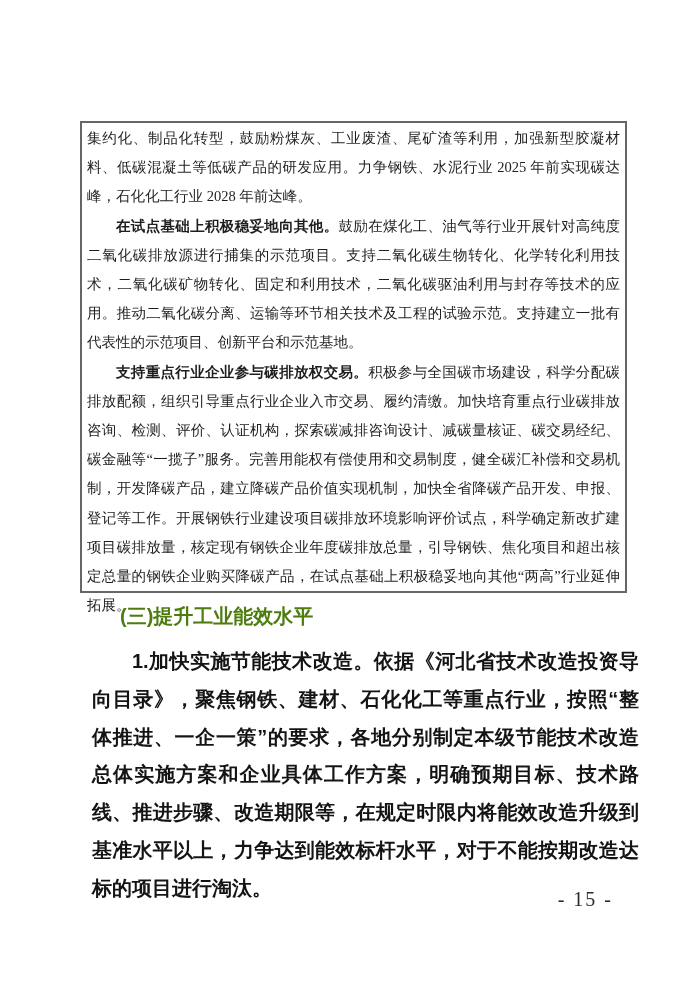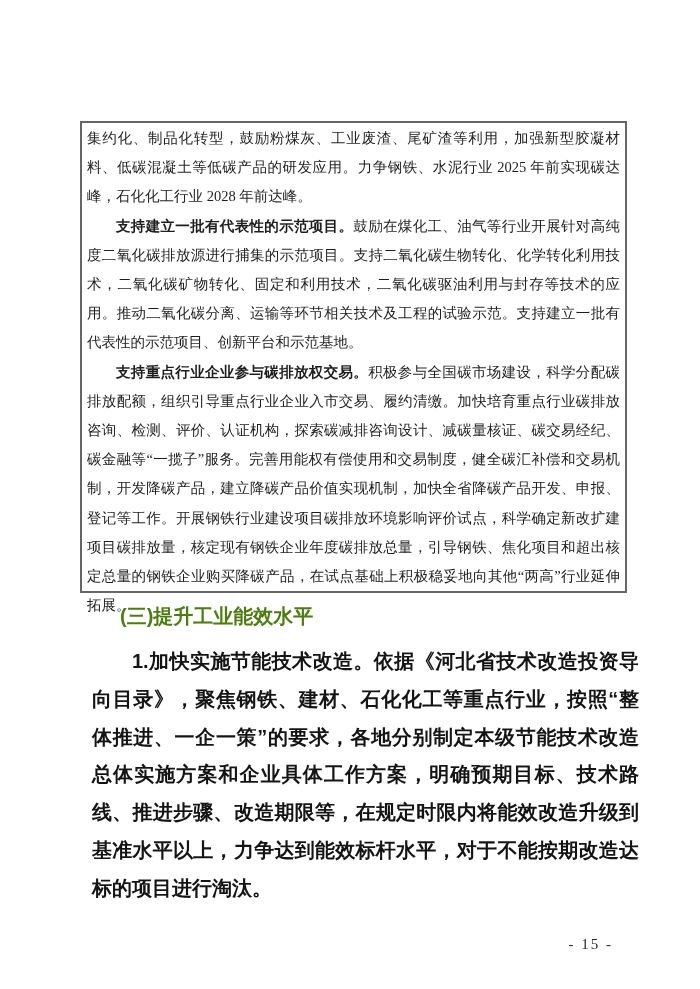--- a/index.html
+++ b/index.html
@@ -70,34 +70,33 @@
     text-justify: inter-character;
     text-indent: 2em;
     color: #141414;
   }
   
   .footer {
     position: absolute;
     top: 888px;
     right: 87px;
     font-family: "Liberation Serif", "DejaVu Serif", serif;
-    font-size: 15px;
+    font-size: 20px;
     letter-spacing: 2px;
     color: #2a2a2a;
-    margin-top: 48px;
   }
 </style>
 </head>
 <body>
 
 <div class="page">
 
   <div class="boxed">
     <p class="box-para"><span>集约化、制品化转型，鼓励粉煤灰、工业废渣、尾矿渣等利用，加强新型胶凝材料、低碳混凝土等低碳产品的研发应用。力争钢铁、水泥行业 2025 年前实现碳达峰，石化化工行业 2028 年前达峰。</span></p>
-    <p class="box-para indent"><span class="box-lead">支持建立一批有代表性的示范项目。</span><span>鼓励在煤化工、油气等行业开展针对高纯度二氧化碳排放源进行捕集的示范项目。支持二氧化碳生物转化、化学转化利用技术，二氧化碳矿物转化、固定和利用技术，二氧化碳驱油利用与封存等技术的应用。推动二氧化碳分离、运输等环节相关技术及工程的试验示范。支持建立一批有代表性的示范项目、创新平台和示范基地。</span></p>
+    <p class="box-para indent"><span class="box-lead">在试点基础上积极稳妥地向其他。</span><span>鼓励在煤化工、油气等行业开展针对高纯度二氧化碳排放源进行捕集的示范项目。支持二氧化碳生物转化、化学转化利用技术，二氧化碳矿物转化、固定和利用技术，二氧化碳驱油利用与封存等技术的应用。推动二氧化碳分离、运输等环节相关技术及工程的试验示范。支持建立一批有代表性的示范项目、创新平台和示范基地。</span></p>
     <p class="box-para indent"><span class="box-lead">支持重点行业企业参与碳排放权交易。</span><span>积极参与全国碳市场建设，科学分配碳排放配额，组织引导重点行业企业入市交易、履约清缴。加快培育重点行业碳排放咨询、检测、评价、认证机构，探索碳减排咨询设计、减碳量核证、碳交易经纪、碳金融等“一揽子”服务。完善用能权有偿使用和交易制度，健全碳汇补偿和交易机制，开发降碳产品，建立降碳产品价值实现机制，加快全省降碳产品开发、申报、登记等工作。开展钢铁行业建设项目碳排放环境影响评价试点，科学确定新改扩建项目碳排放量，核定现有钢铁企业年度碳排放总量，引导钢铁、焦化项目和超出核定总量的钢铁企业购买降碳产品，在试点基础上积极稳妥地向其他“两高”行业延伸拓展。</span></p>
   </div>
 
   <h2 class="section-heading">(三)提升工业能效水平</h2>
 
   <p class="body-para"><span class="body-lead">1.加快实施节能技术改造。</span><span>依据《河北省技术改造投资导向目录》，聚焦钢铁、建材、石化化工等重点行业，按照“整体推进、一企一策”的要求，各地分别制定本级节能技术改造总体实施方案和企业具体工作方案，明确预期目标、技术路线、推进步骤、改造期限等，在规定时限内将能效改造升级到基准水平以上，力争达到能效标杆水平，对于不能按期改造达标的项目进行淘汰。</span></p>
 
   <div class="footer"><span>- 15 -</span></div>
 
 </div>

